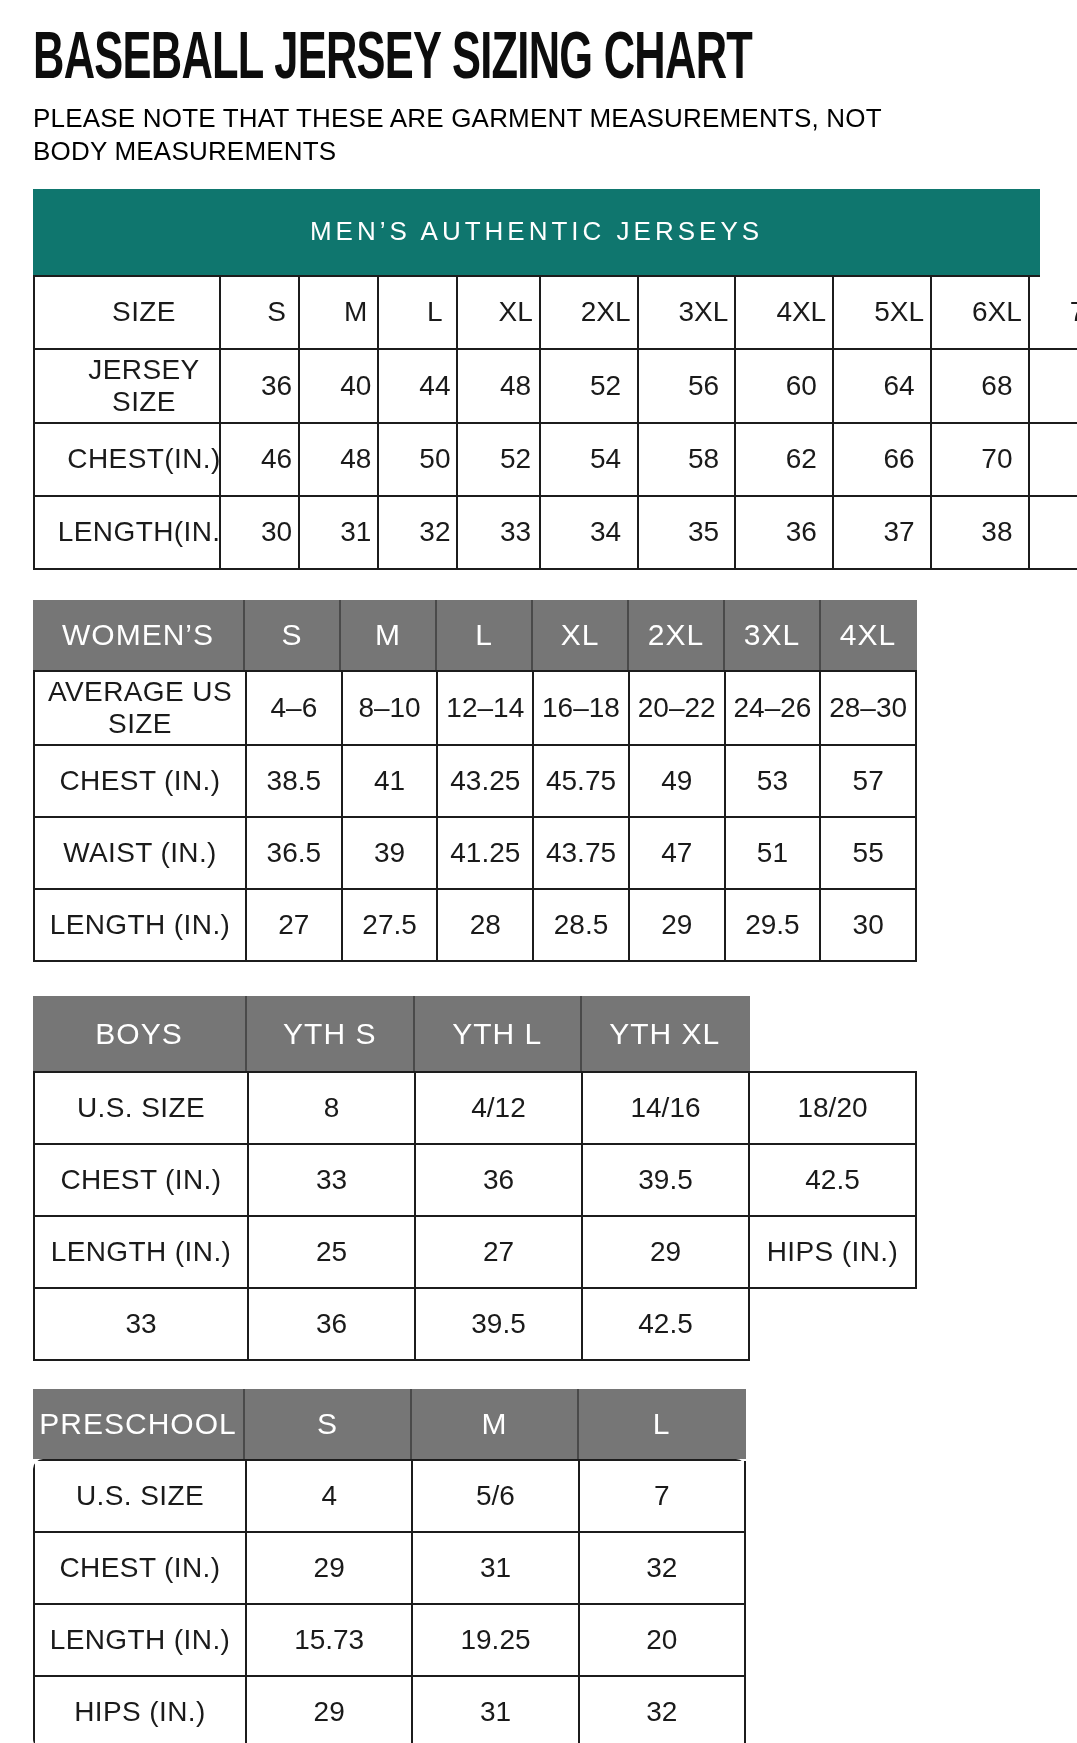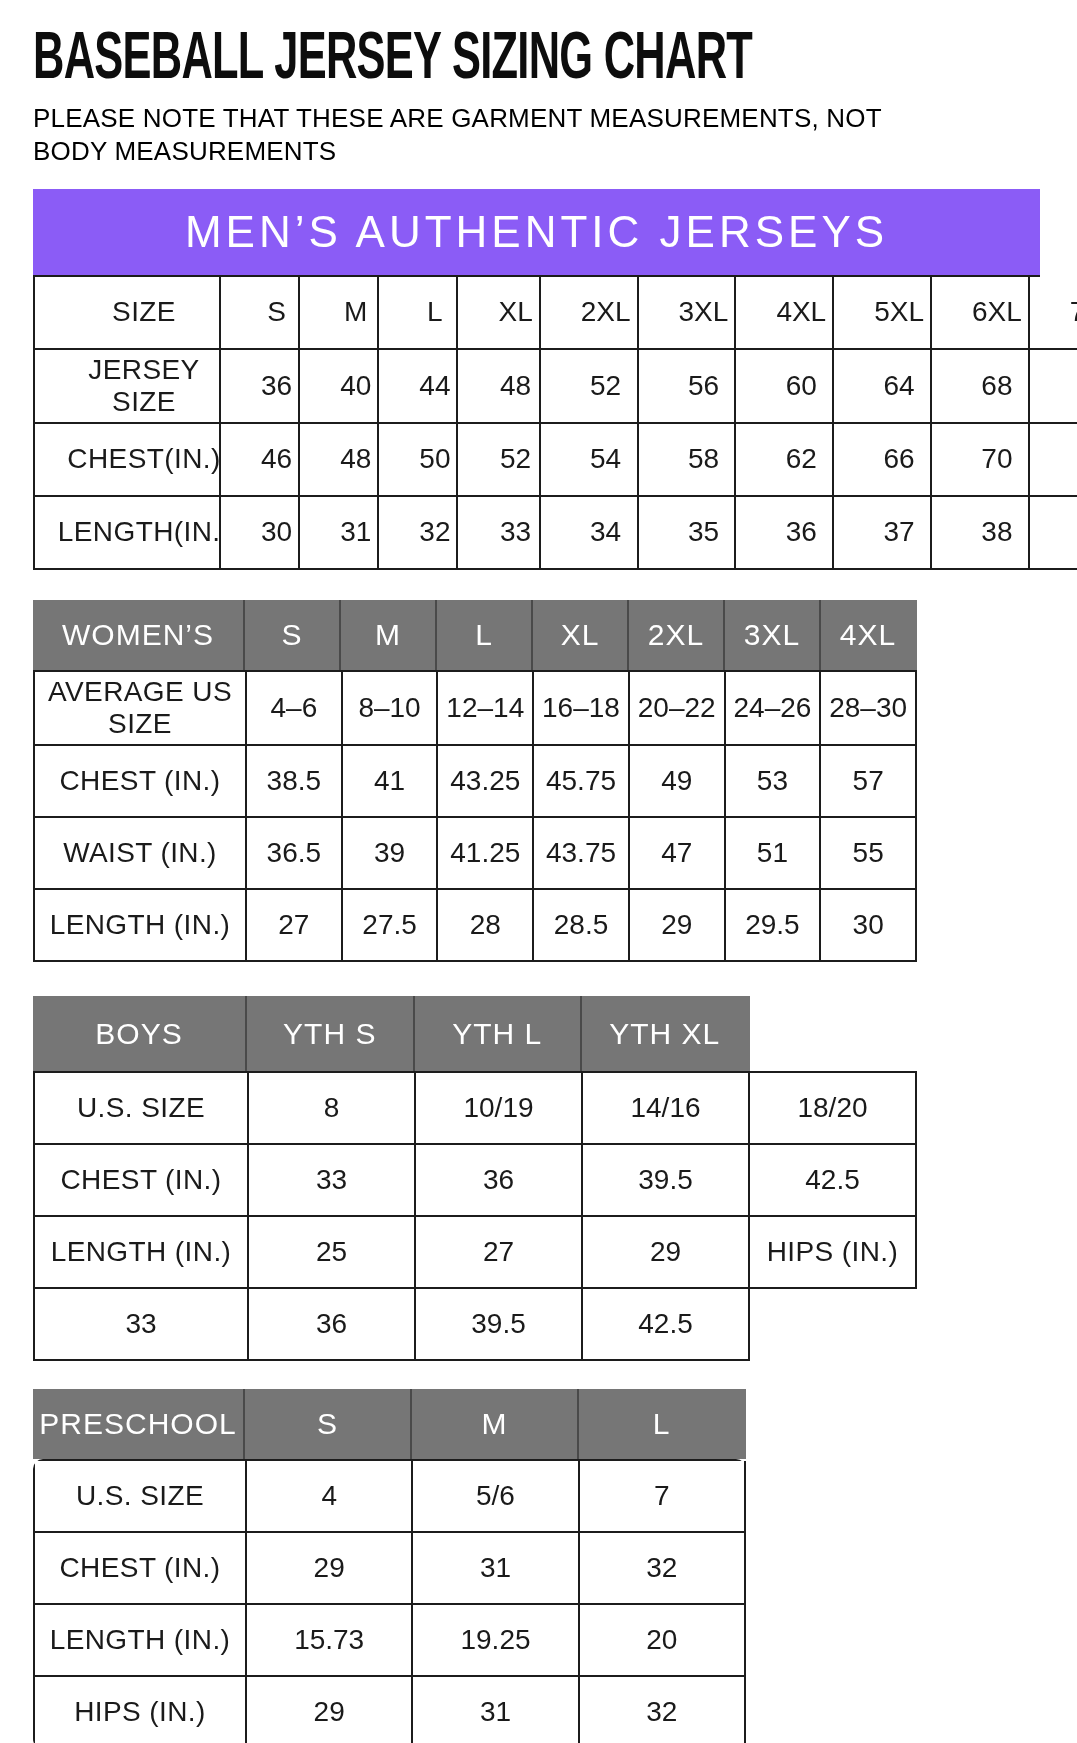--- a/index.html
+++ b/index.html
@@ -26,24 +26,24 @@
   .note {
     color: #000000;
     font-size: 26px;
     line-height: 1.28;
     width: 900px;
     margin-bottom: 20px;
     letter-spacing: 0.2px;
   }
   .table-block { margin-bottom: 30px; }
   .banner {
-    background: #8b5cf6;
+    background: #0f766e;
     color: #ffffff;
     display: flex; align-items: center; justify-content: center;
-    font-size: 44px;
+    font-size: 26px;
     letter-spacing: 4px;
     height: 86px;
   }
   .thead, .tbody { display: grid; }
   .thead .cell {
     background: #767676;
     color: #ffffff;
     border-right: 2px solid #4a4a4a;
     font-size: 30px;
     letter-spacing: 1px;
@@ -189,21 +189,21 @@
 <div class="table-block w-boys block-boys">
   <div class="thead grid-boys">
       <div class="cell thead-cell labelcol">BOYS</div>
       <div class="cell thead-cell">YTH S</div>
       <div class="cell thead-cell">YTH L</div>
       <div class="cell thead-cell">YTH XL</div>
     </div>
   <div class="tbody grid-boys">
       <div class="cell labelcol">U.S. SIZE</div>
       <div class="cell">8</div>
-      <div class="cell">10/19</div>
+      <div class="cell">4/12</div>
       <div class="cell">14/16</div>
       <div class="cell">18/20</div>
       <div class="cell labelcol">CHEST (IN.)</div>
       <div class="cell">33</div>
       <div class="cell">36</div>
       <div class="cell">39.5</div>
       <div class="cell">42.5</div>
       <div class="cell labelcol">LENGTH (IN.)</div>
       <div class="cell">25</div>
       <div class="cell">27</div>

